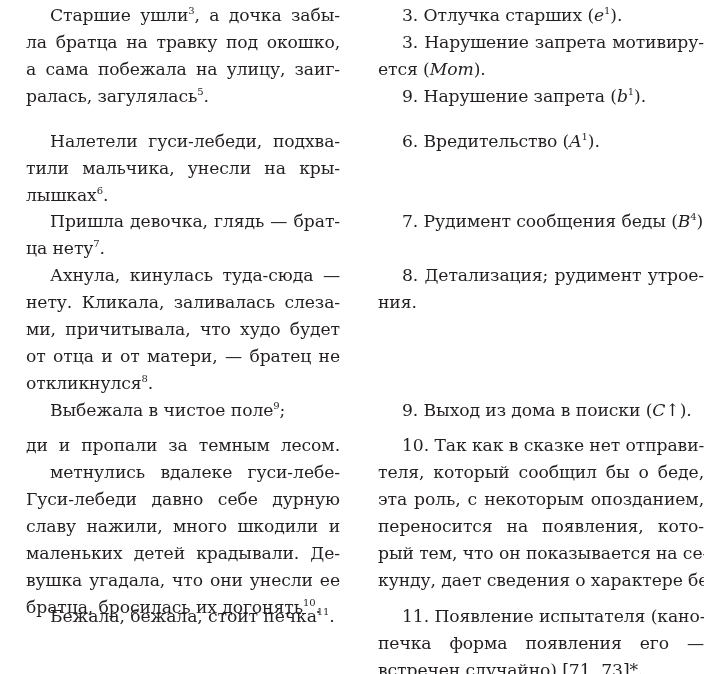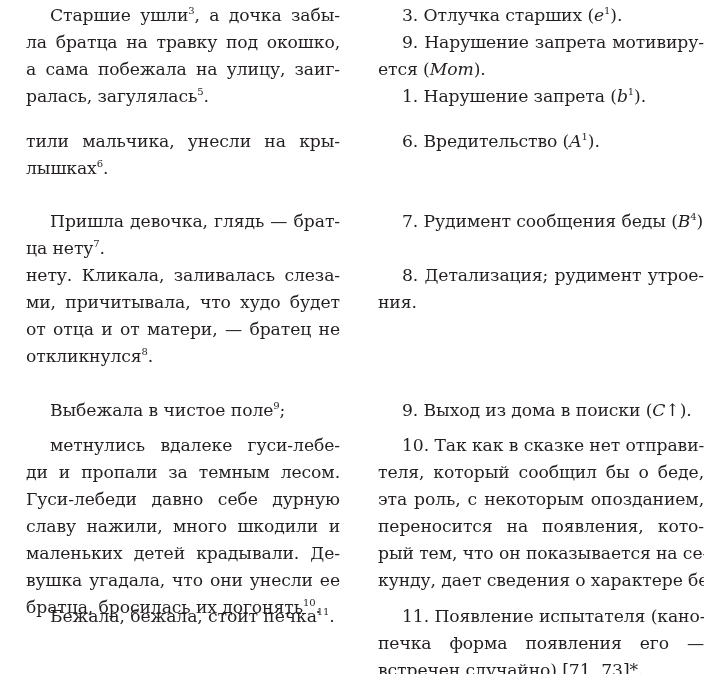--- a/index.html
+++ b/index.html
@@ -24,68 +24,70 @@
   <div class="col-left">
 
     <div class="para" style="top:2px">
       <span class="line ind"><span>Старшие ушли</span><sup>3</sup><span>, а дочка забы-</span></span>
       <span class="line">ла братца на травку под окошко,</span>
       <span class="line">а сама побежала на улицу, заиг-</span>
       <span class="line last"><span>ралась, загулялась</span><sup>5</sup>.</span>
     </div>
 
     <div class="para" style="top:128px">
+      <span class="line ind">Налетели гуси-лебеди, подхва-</span>
       <span class="line">тили мальчика, унесли на кры-</span>
       <span class="line last"><span>лышках</span><sup>6</sup>.</span>
     </div>
 
     <div class="para" style="top:208px">
       <span class="line ind">Пришла девочка, глядь — брат-</span>
       <span class="line last"><span>ца нету</span><sup>7</sup>.</span>
     </div>
 
     <div class="para" style="top:262px">
+      <span class="line ind">Ахнула, кинулась туда-сюда —</span>
       <span class="line">нету. Кликала, заливалась слеза-</span>
       <span class="line">ми, причитывала, что худо будет</span>
       <span class="line">от отца и от матери, — братец не</span>
       <span class="line last"><span>откликнулся</span><sup>8</sup>.</span>
     </div>
 
     <div class="para" style="top:397px">
       <span class="line ind last"><span>Выбежала в чистое поле</span><sup>9</sup>;</span>
     </div>
 
     <div class="para" style="top:432px">
+      <span class="line">ди и пропали за темным лесом.</span>
       <span class="line ind">метнулись вдалеке гуси-лебе-</span>
-      <span class="line">ди и пропали за темным лесом.</span>
       <span class="line">Гуси-лебеди давно себе дурную</span>
       <span class="line">славу нажили, много шкодили и</span>
       <span class="line">маленьких детей крадывали. Де-</span>
       <span class="line">вушка угадала, что они унесли ее</span>
       <span class="line last"><span>братца, бросилась их догонять</span><sup>10</sup>.</span>
     </div>
 
     <div class="para" style="top:603px">
       <span class="line ind last"><span>Бежала, бежала, стоит печка</span><sup>11</sup>.</span>
     </div>
   </div>
 
   <div class="col-right">
 
     <div class="para" style="top:2px">
       <span class="line ind last"><span>3. Отлучка старших (</span><i>e</i><sup>1</sup><span>).</span></span>
     </div>
 
     <div class="para" style="top:29px">
-      <span class="line ind">9. Нарушение запрета мотивиру-</span>
+      <span class="line ind">3. Нарушение запрета мотивиру-</span>
       <span class="line last"><span>ется (</span><i>Mom</i><span>).</span></span>
     </div>
 
     <div class="para" style="top:83px">
-      <span class="line ind last"><span>1. Нарушение запрета (</span><i>b</i><sup>1</sup><span>).</span></span>
+      <span class="line ind last"><span>9. Нарушение запрета (</span><i>b</i><sup>1</sup><span>).</span></span>
     </div>
 
     <div class="para" style="top:128px">
       <span class="line ind last"><span>6. Вредительство (</span><i>A</i><sup>1</sup><span>).</span></span>
     </div>
 
     <div class="para" style="top:208px">
       <span class="line ind last"><span>7. Рудимент сообщения беды (</span><i>B</i><sup>4</sup><span>).</span></span>
     </div>
 

